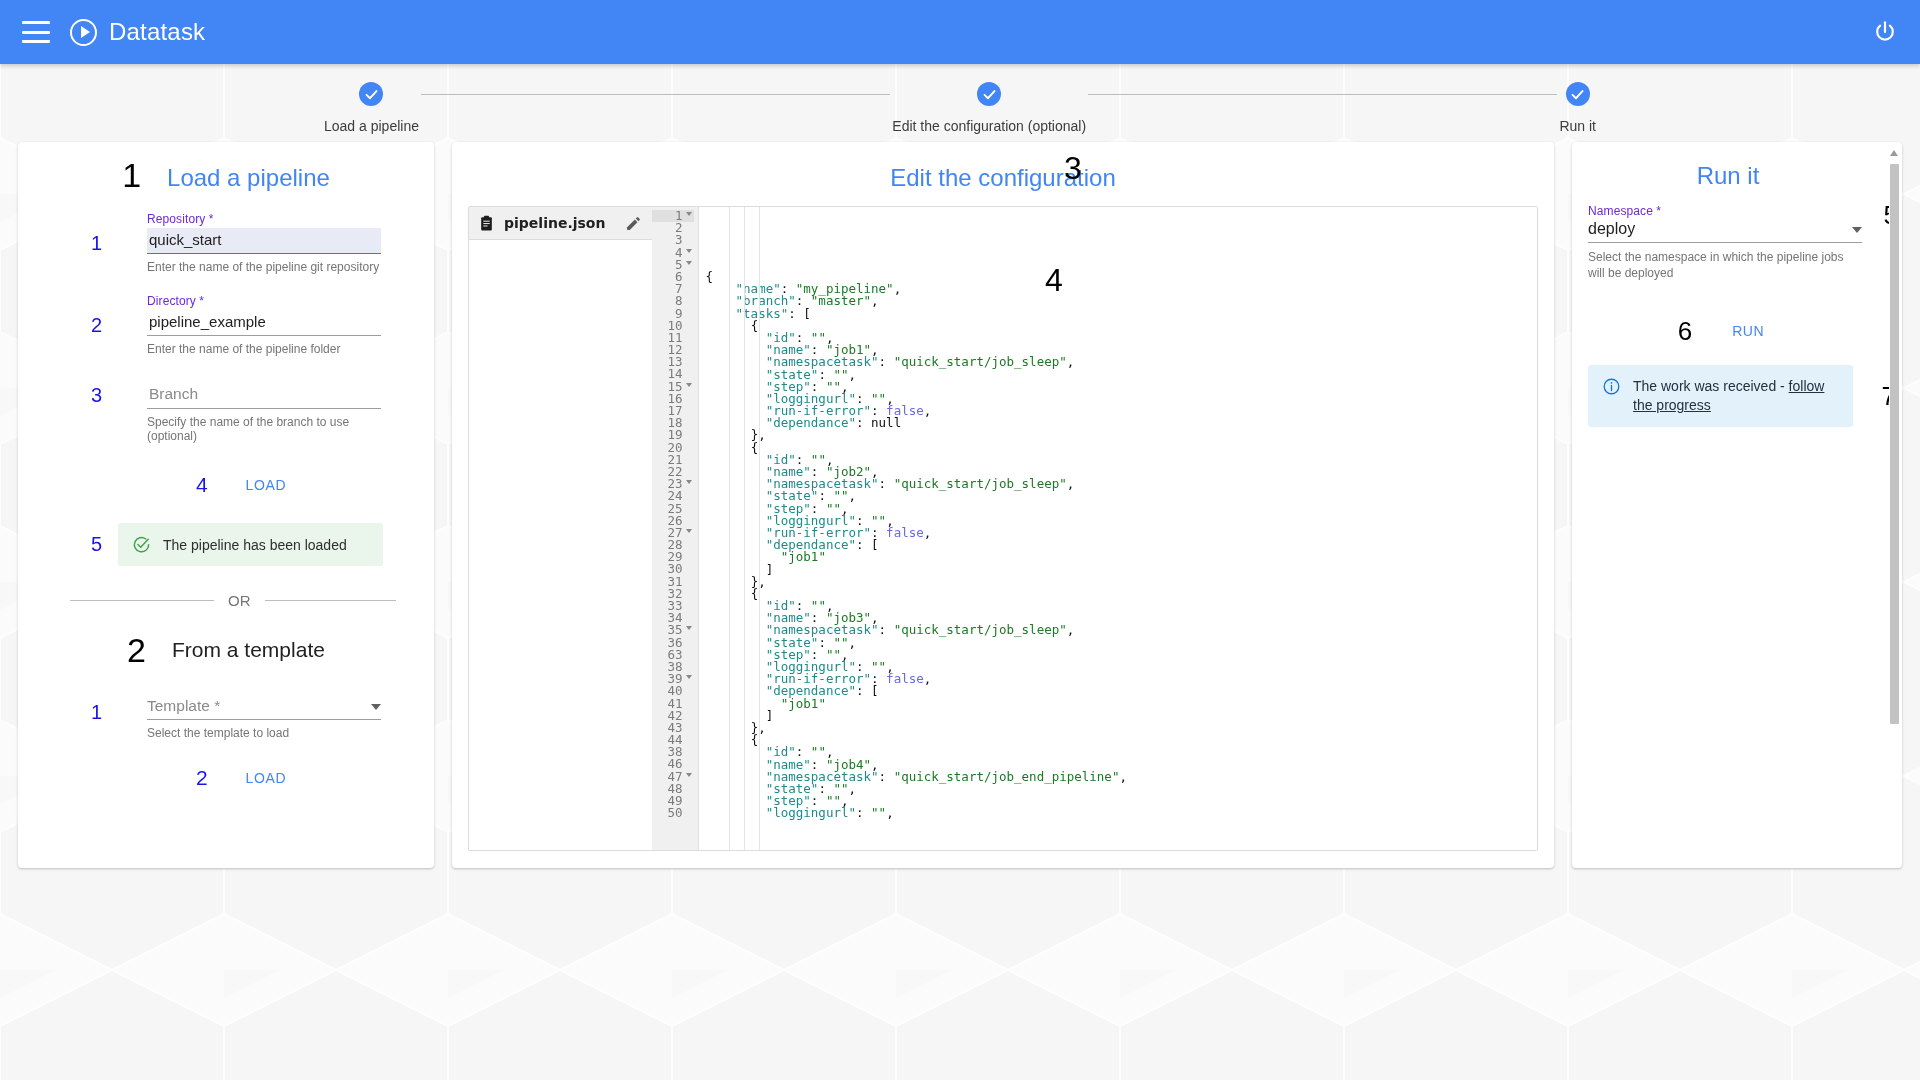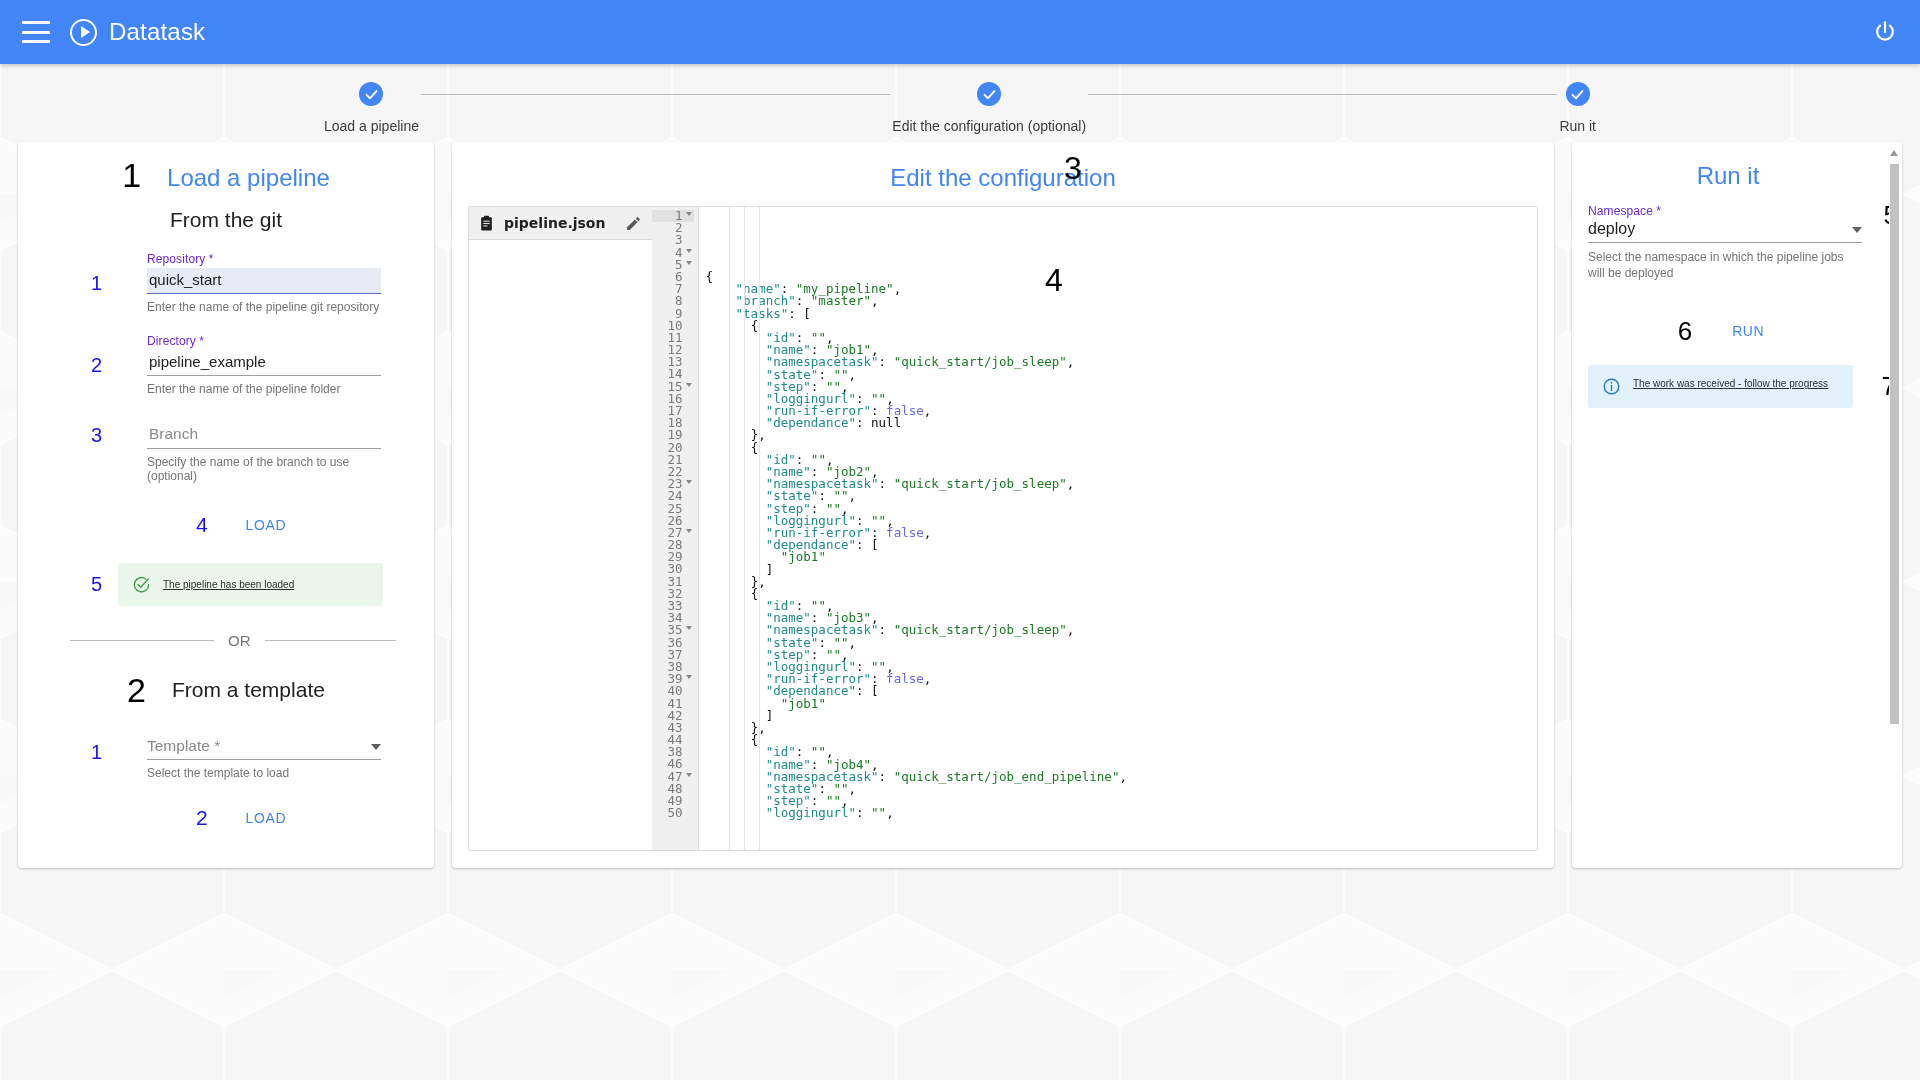--- a/index.html
+++ b/index.html
@@ -195,21 +195,21 @@
 
   .alert-row {
     display:flex; align-items:center; gap: 16px;
     margin-top: 22px; padding-left: 52px;
   }
   .alert-row .marker { margin-top: 0; }
   .alert {
     flex: 1; max-width: 265px;
     display:flex; align-items:center; gap: 12px;
     padding: 12px 14px;
-    font-size: 10px; border-radius: 3px; text-decoration: underline;
+    font-size: 14px; border-radius: 3px;
   }
   .alert-success { background: #eaf5ec; color: #2e2e2e; }
   .alert-info { background: #e3f1fb; color: #22313c; }
   .alert-icon { width:19px; height:19px; flex: none; }
 
   .or-divider {
     display:flex; align-items:center; gap: 14px;
     margin: 26px 20px 0 34px;
     color: #757575; font-size: 15px;
   }
@@ -389,21 +389,20 @@
   </div>
 
   <div class="main">
 
     <div class="card panel-left">
 
       <div class="panel-title-row">
         <span class="big-num">1</span>
         <span class="panel-title">Load a pipeline</span>
       </div>
-      <div class="subhead">From the git</div>
 
       <div class="field-block">
         <div class="marker">1</div>
         <div class="field">
           <div class="field-label">Repository *</div>
           <input class="field-input filled-focus" value="quick_start" placeholder="Repository *" style="">
           <div class="field-hint">Enter the name of the pipeline git repository</div>
         </div>
       </div>
 
@@ -521,21 +520,21 @@
               <div class="gutter-line">27<span class="fold"></span></div>
               <div class="gutter-line">28</div>
               <div class="gutter-line">29</div>
               <div class="gutter-line">30</div>
               <div class="gutter-line">31</div>
               <div class="gutter-line">32</div>
               <div class="gutter-line">33</div>
               <div class="gutter-line">34</div>
               <div class="gutter-line">35<span class="fold"></span></div>
               <div class="gutter-line">36</div>
-              <div class="gutter-line">37</div>
+              <div class="gutter-line">63</div>
               <div class="gutter-line">38</div>
               <div class="gutter-line">39<span class="fold"></span></div>
               <div class="gutter-line">40</div>
               <div class="gutter-line">41</div>
               <div class="gutter-line">42</div>
               <div class="gutter-line">43</div>
               <div class="gutter-line">44</div>
               <div class="gutter-line">38</div>
               <div class="gutter-line">46</div>
               <div class="gutter-line">47<span class="fold"></span></div>

